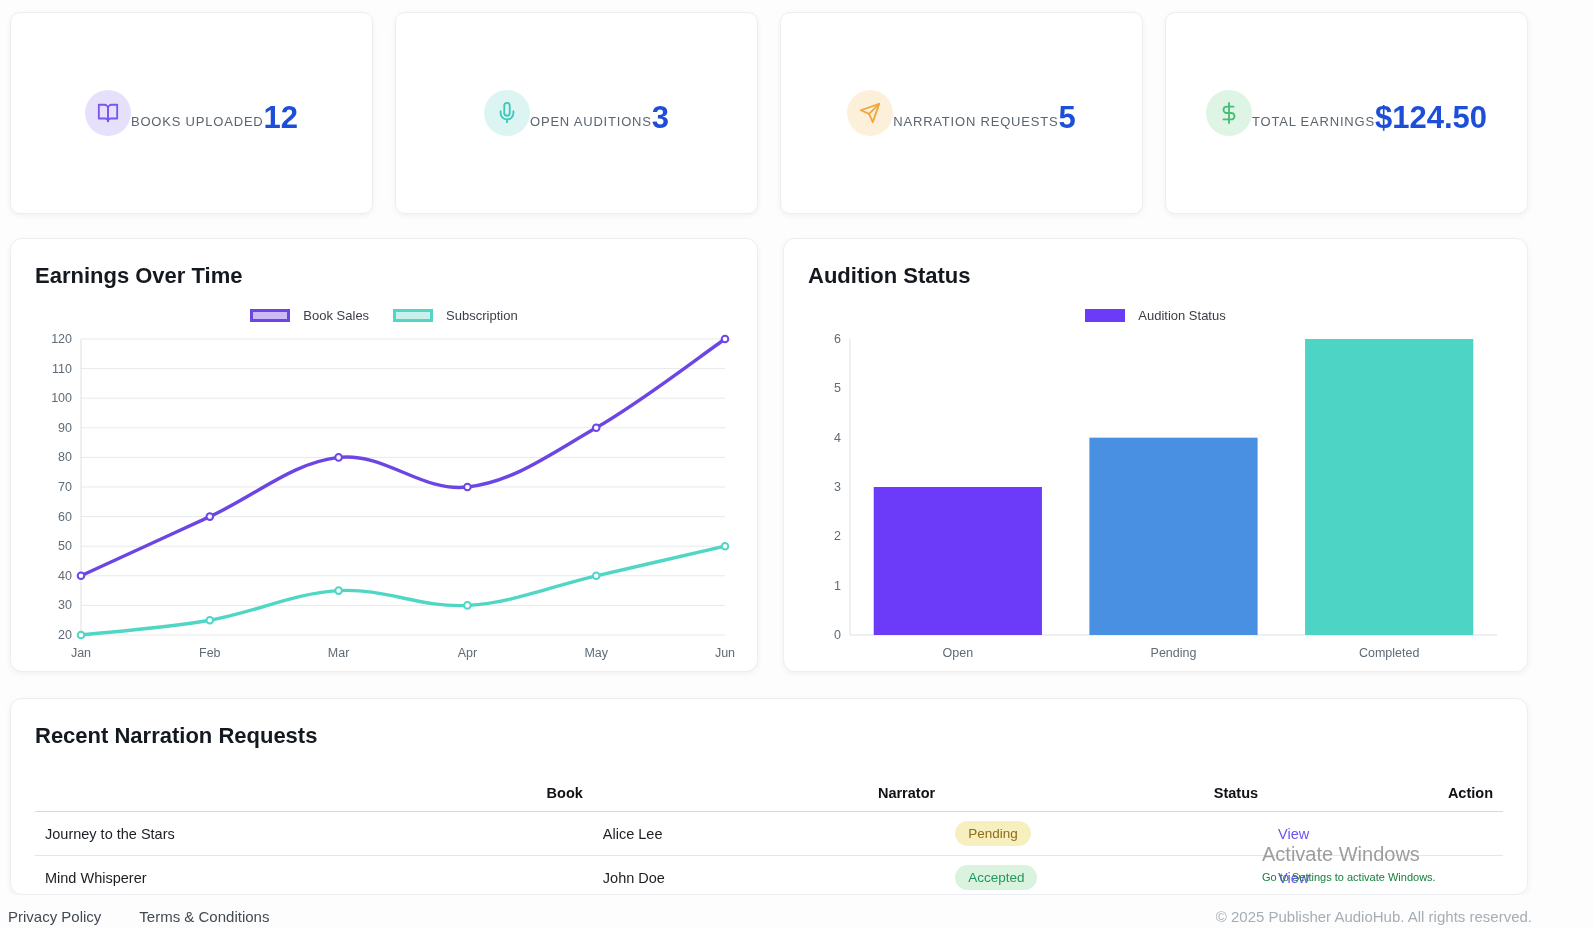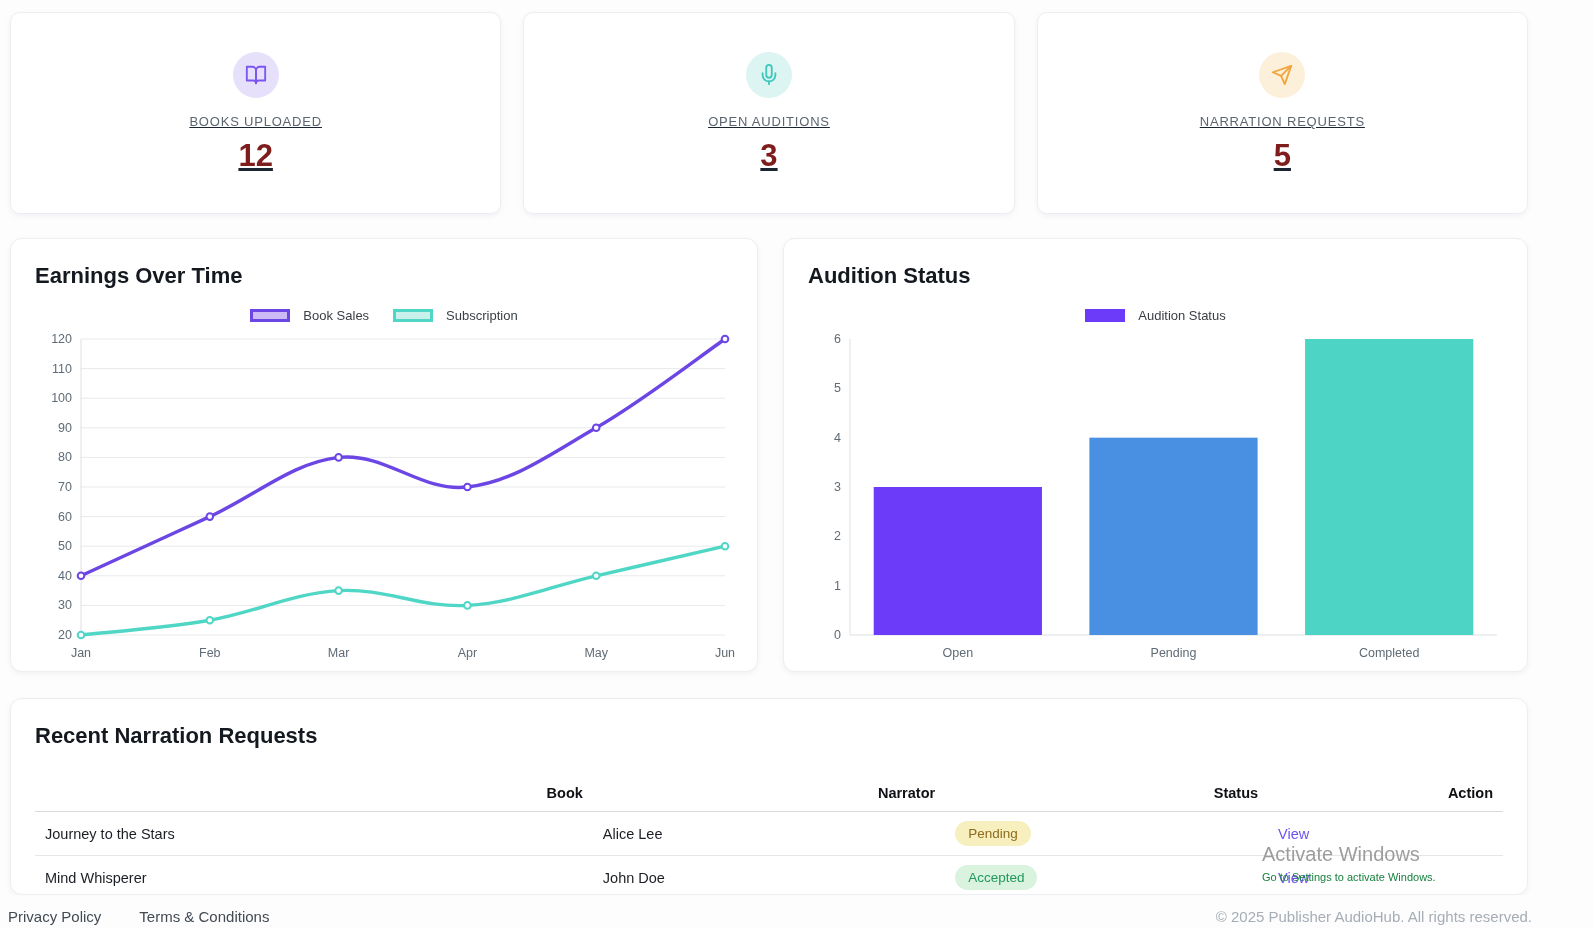--- a/index.html
+++ b/index.html
@@ -8,32 +8,32 @@
     background:#fdfdfe;color:#1b2531;
     font-family:"Liberation Sans",sans-serif;
   }
   .stats-row{
     position:absolute;left:10px;top:12px;width:1518px;
     display:flex;gap:22px;
   }
   .stat-card{
     flex:1;height:200px;background:#fff;border:1px solid #eceef1;border-radius:10px;
     box-shadow:0 2px 6px rgba(16,24,40,.05);
-    display:flex;flex-direction:column;align-items:center;justify-content:center;text-decoration:underline;
+    display:flex;flex-direction:row;align-items:center;justify-content:center;
   }
   .stat-icon-circle{
     width:46px;height:46px;border-radius:50%;
     display:flex;align-items:center;justify-content:center;
   }
   .stat-icon-circle svg{width:22px;height:22px;}
   .stat-label{
     margin-top:16px;font-size:13px;letter-spacing:.8px;color:#5b6570;font-weight:400;
   }
   .stat-value{
-    margin-top:9px;font-size:31px;font-weight:700;color:#7f1d1d;
+    margin-top:9px;font-size:31px;font-weight:700;color:#1d4ed8;
   }
   .charts-row{position:absolute;left:10px;top:238px;width:1518px;display:flex;gap:25px;}
   .chart-card{
     background:#fff;border:1px solid #eceef1;border-radius:12px;
     box-shadow:0 2px 6px rgba(16,24,40,.05);
     height:434px;box-sizing:border-box;padding:24px;
   }
   .chart-card.left{width:748px;}
   .chart-card.right{width:745px;}
   .card-title{font-size:22px;font-weight:700;color:#14181f;}
@@ -104,20 +104,30 @@
     </div>
     <div class="stat-card">
       <div class="stat-icon-circle" style="background: rgb(253, 240, 218); color: rgb(241, 166, 59);">
         <svg viewBox="0 0 24 24" fill="none" stroke="currentColor" stroke-width="2" stroke-linecap="round" stroke-linejoin="round">
           <line x1="22" y1="2" x2="11" y2="13"></line>
           <polygon points="22 2 15 22 11 13 2 9 22 2"></polygon>
         </svg>
       </div>
       <div class="stat-label">NARRATION REQUESTS</div>
       <div class="stat-value">5</div>
+    </div>
+    <div class="stat-card">
+      <div class="stat-icon-circle" style="background: rgb(222, 244, 229); color: rgb(70, 189, 114);">
+        <svg viewBox="0 0 24 24" fill="none" stroke="currentColor" stroke-width="2" stroke-linecap="round" stroke-linejoin="round">
+          <line x1="12" y1="1" x2="12" y2="23"></line>
+          <path d="M17 5H9.5a3.5 3.5 0 0 0 0 7h5a3.5 3.5 0 0 1 0 7H6"></path>
+        </svg>
+      </div>
+      <div class="stat-label">TOTAL EARNINGS</div>
+      <div class="stat-value">$124.50</div>
     </div>
   </div>
 
 <div class="charts-row">
   <div class="chart-card left">
     <div class="card-title">Earnings Over Time</div>
     <div class="legend-row">
         <div class="legend-item">
           <span class="legend-box" style="border: 3px solid rgb(107, 70, 229); background: rgb(203, 186, 246);"></span>
           <span class="legend-label">Book Sales</span>

